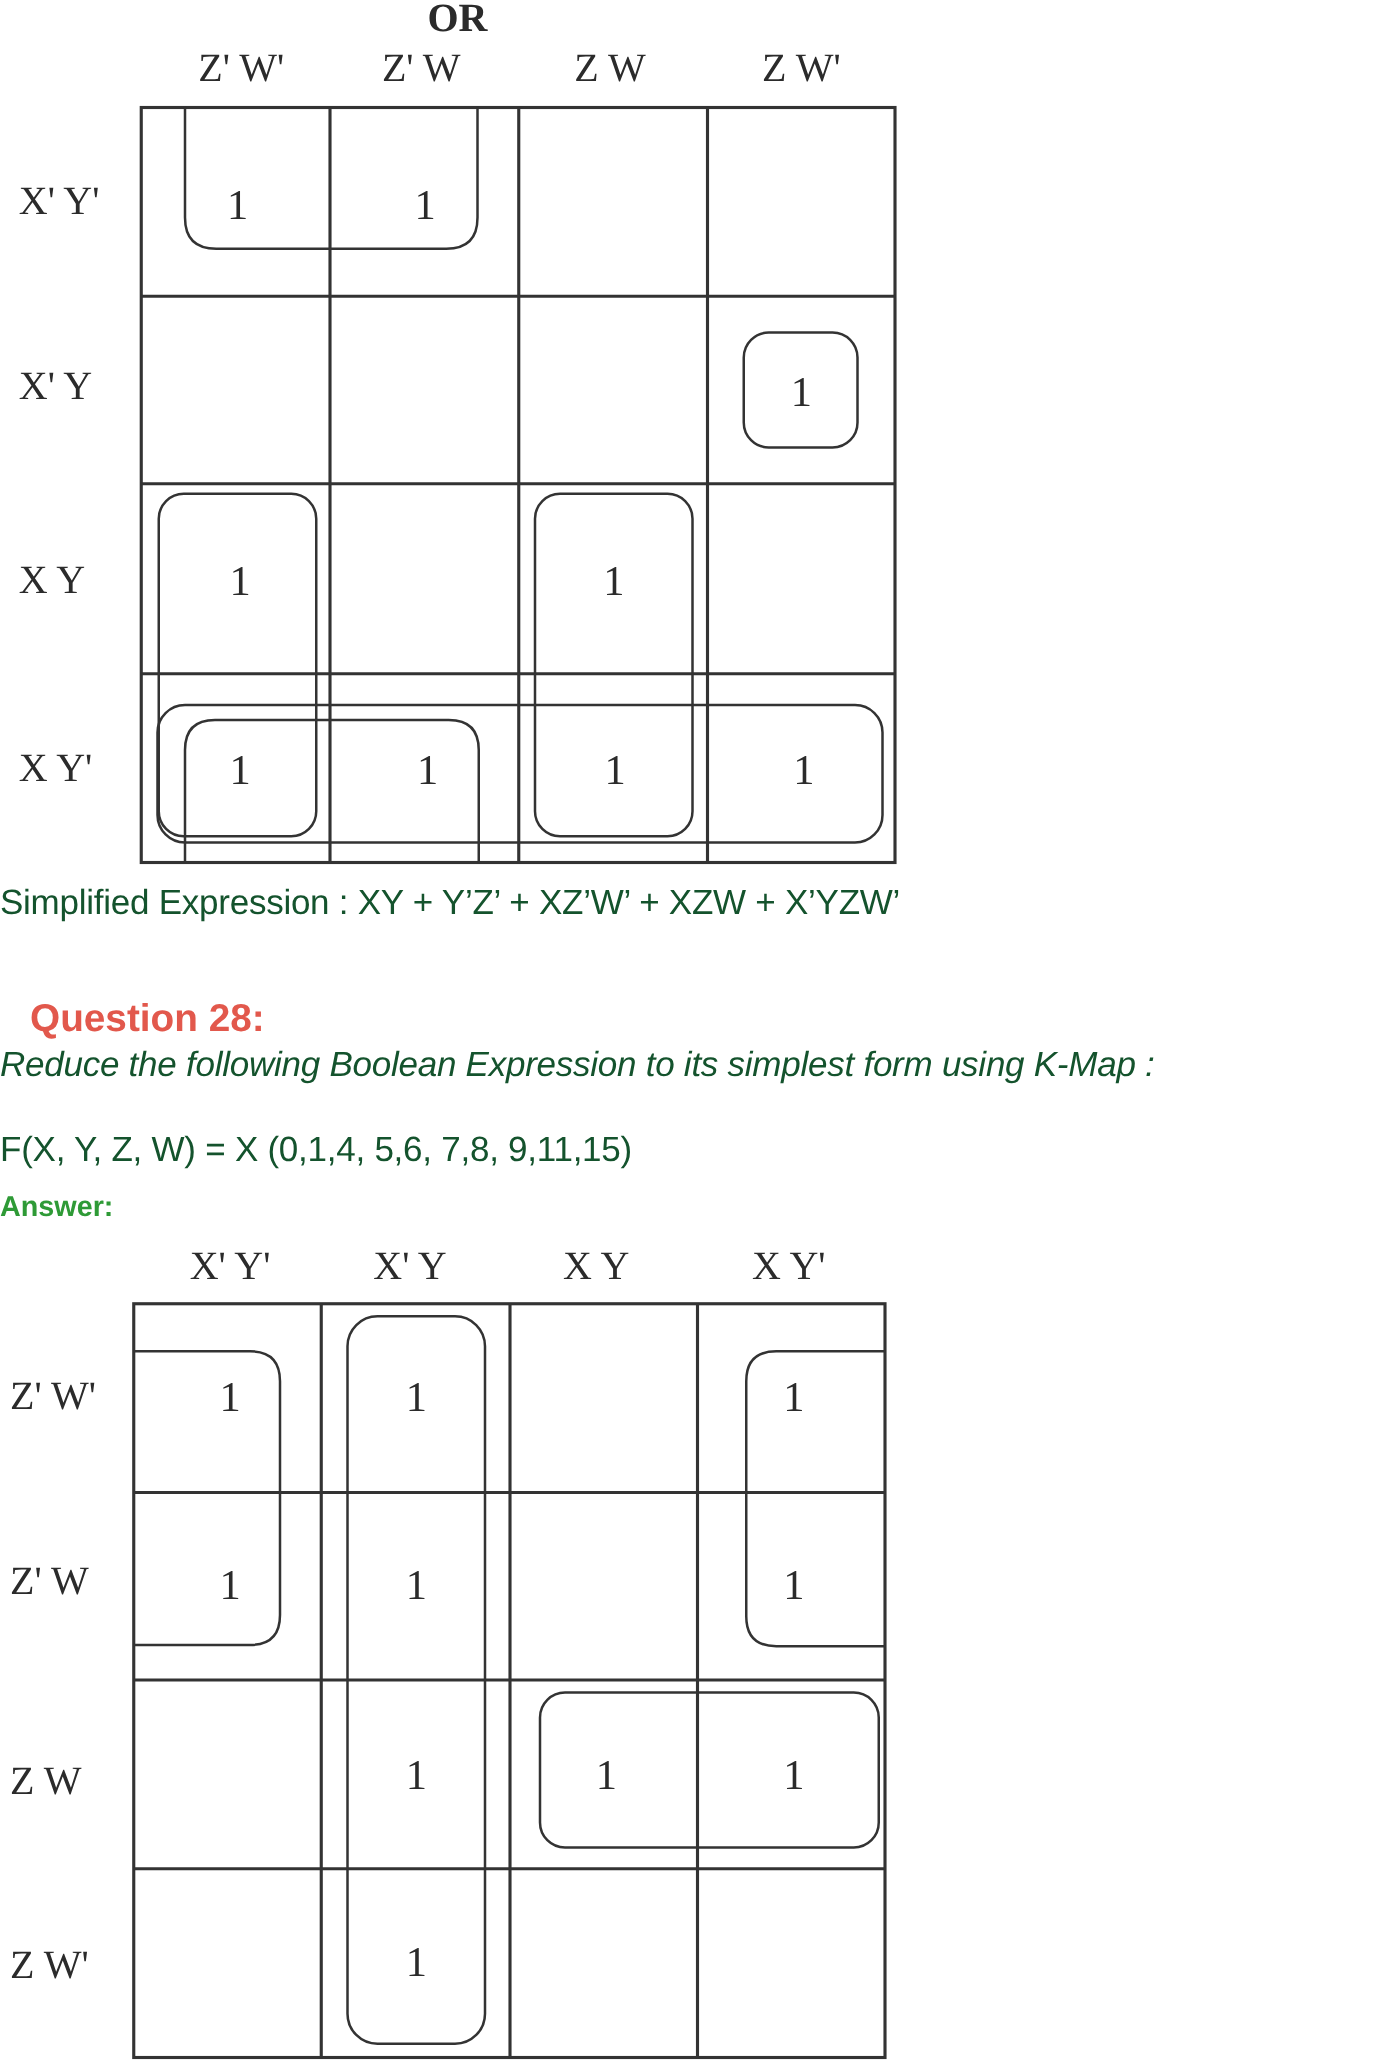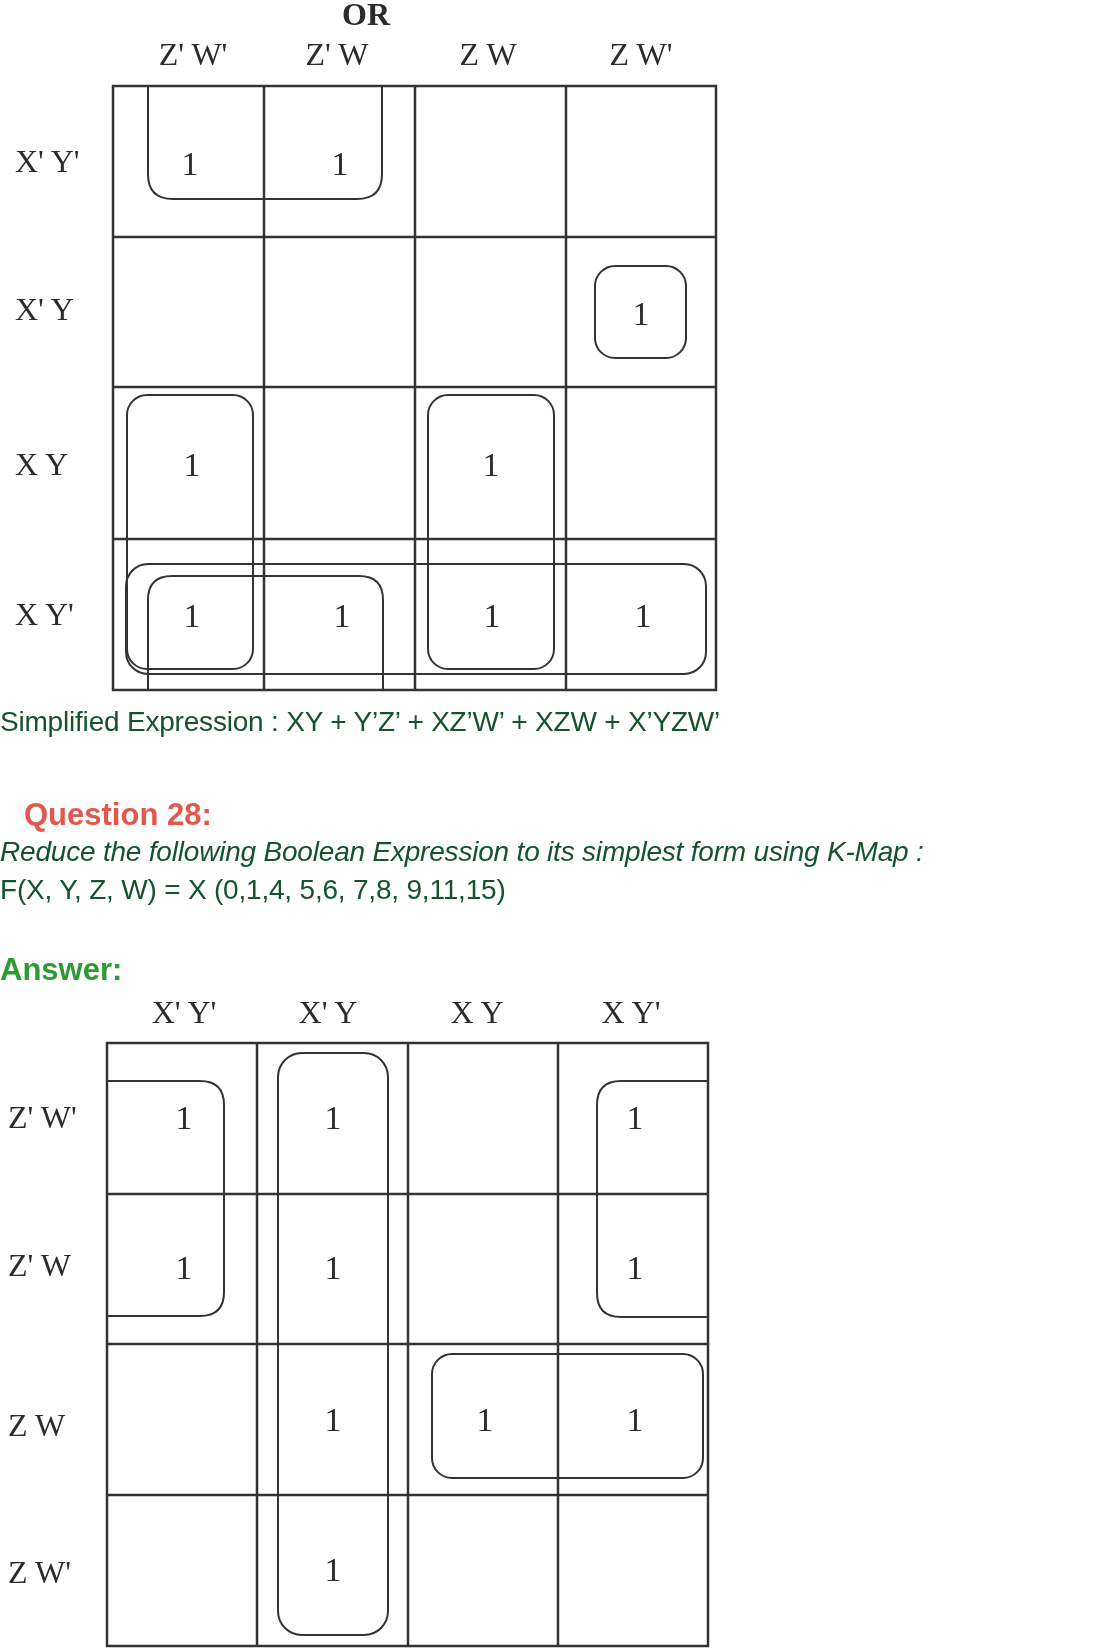--- a/index.html
+++ b/index.html
@@ -5,21 +5,21 @@
   html, body { margin: 0; padding: 0; background: #ffffff; }
   body { width: 1115px; height: 1651px; position: relative; overflow: hidden; }
   .serif { font-family: "Liberation Serif", "DejaVu Serif", serif; color: #2b2b2b; }
   .sans { font-family: "Liberation Sans", "DejaVu Sans", sans-serif; }
   .abs { position: absolute; white-space: nowrap; }
   .col-label { font-size: 32px; transform: translateX(-50%); }
   .row-label { font-size: 32px; transform: translateY(-50%); }
   .or-label { font-size: 32px; font-weight: bold; transform: translateX(-50%); }
   .text-line { font-size: 28px; color: #14532d; letter-spacing: -0.2px; }
   .q-title { font-size: 31px; font-weight: bold; color: #e2584c; }
-  .a-title { font-size: 31px; font-weight: bold; color: #2e9a36; }
+  .a-title { font-size: 23px; font-weight: bold; color: #2e9a36; }
   svg.kmap { position: absolute; overflow: visible; }
   svg.kmap text { font-family: "Liberation Serif", "DejaVu Serif", serif; font-size: 34px; fill: #2b2b2b; }
 </style>
 </head>
 <body>
 
 <div class="abs serif or-label" style="left:366px; top:-4px;">OR</div>
 
 <div class="abs serif col-label" style="left:193px; top:36px;">Z' W'</div>
 <div class="abs serif col-label" style="left:337px; top:36px;">Z' W</div>
@@ -72,21 +72,21 @@
     <text x="342" y="627">1</text>
     <text x="492" y="627">1</text>
     <text x="643" y="627">1</text>
   </g>
 </svg>
 
 <div class="abs sans text-line" style="left:0; top:706px;">Simplified Expression : XY + Y’Z’ + XZ’W’ + XZW + X’YZW’</div>
 
 <div class="abs sans q-title" style="left:0; top:797px;margin-left:24px;">Question 28:</div>
 <div class="abs sans text-line" style="left:0; top:836px;font-style:italic;">Reduce the following Boolean Expression to its simplest form using K-Map :</div>
-<div class="abs sans text-line" style="left:0; top:874px;">F(X, Y, Z, W) = Χ (0,1,4, 5,6, 7,8, 9,11,15)</div>
+<div class="abs sans text-line" style="left:0; top:904px;">F(X, Y, Z, W) = Χ (0,1,4, 5,6, 7,8, 9,11,15)</div>
 
 <div class="abs sans a-title" style="left:0; top:952px;">Answer:</div>
 
 <div class="abs serif col-label" style="left:184px; top:994px;">X' Y'</div>
 <div class="abs serif col-label" style="left:328px; top:994px;">X' Y</div>
 <div class="abs serif col-label" style="left:477px; top:994px;">X Y</div>
 <div class="abs serif col-label" style="left:631px; top:994px;">X Y'</div>
 
 <div class="abs serif row-label" style="left:8px; top:1117px;">Z' W'</div>
 <div class="abs serif row-label" style="left:8px; top:1265px;">Z' W</div>

